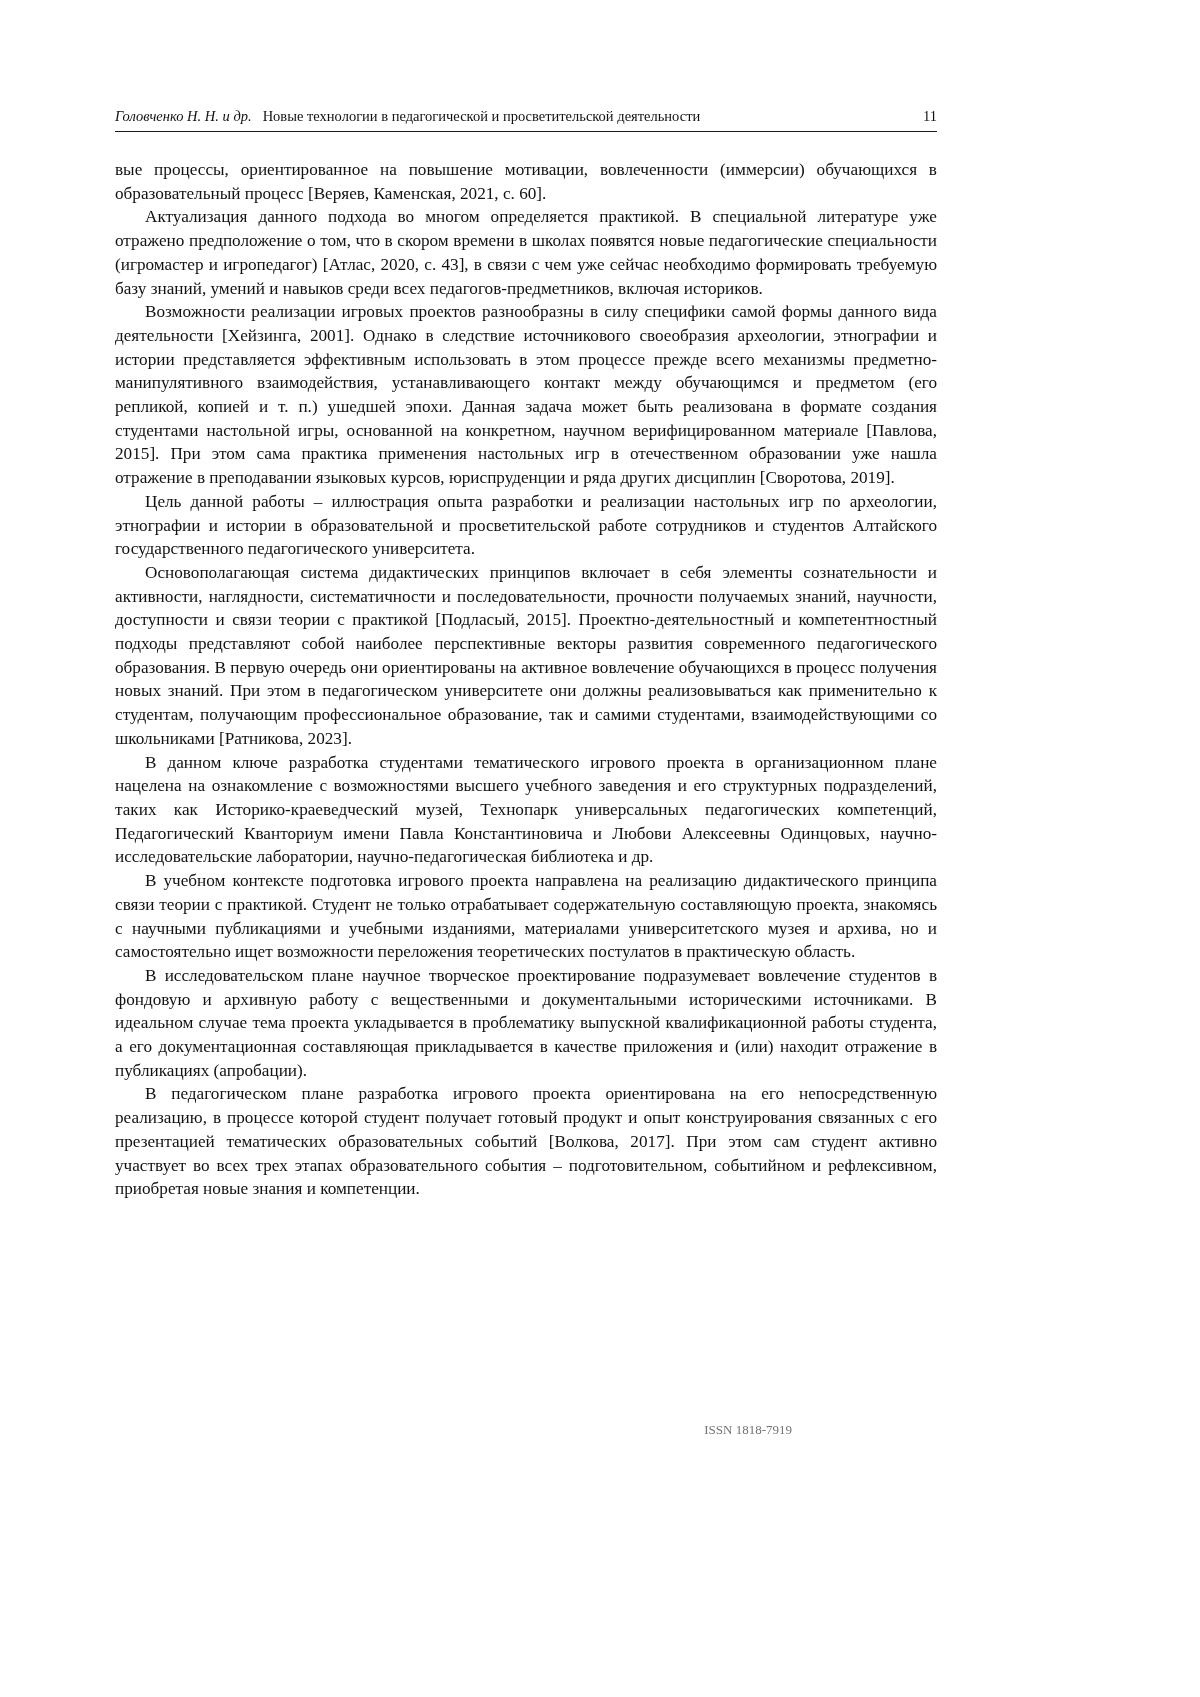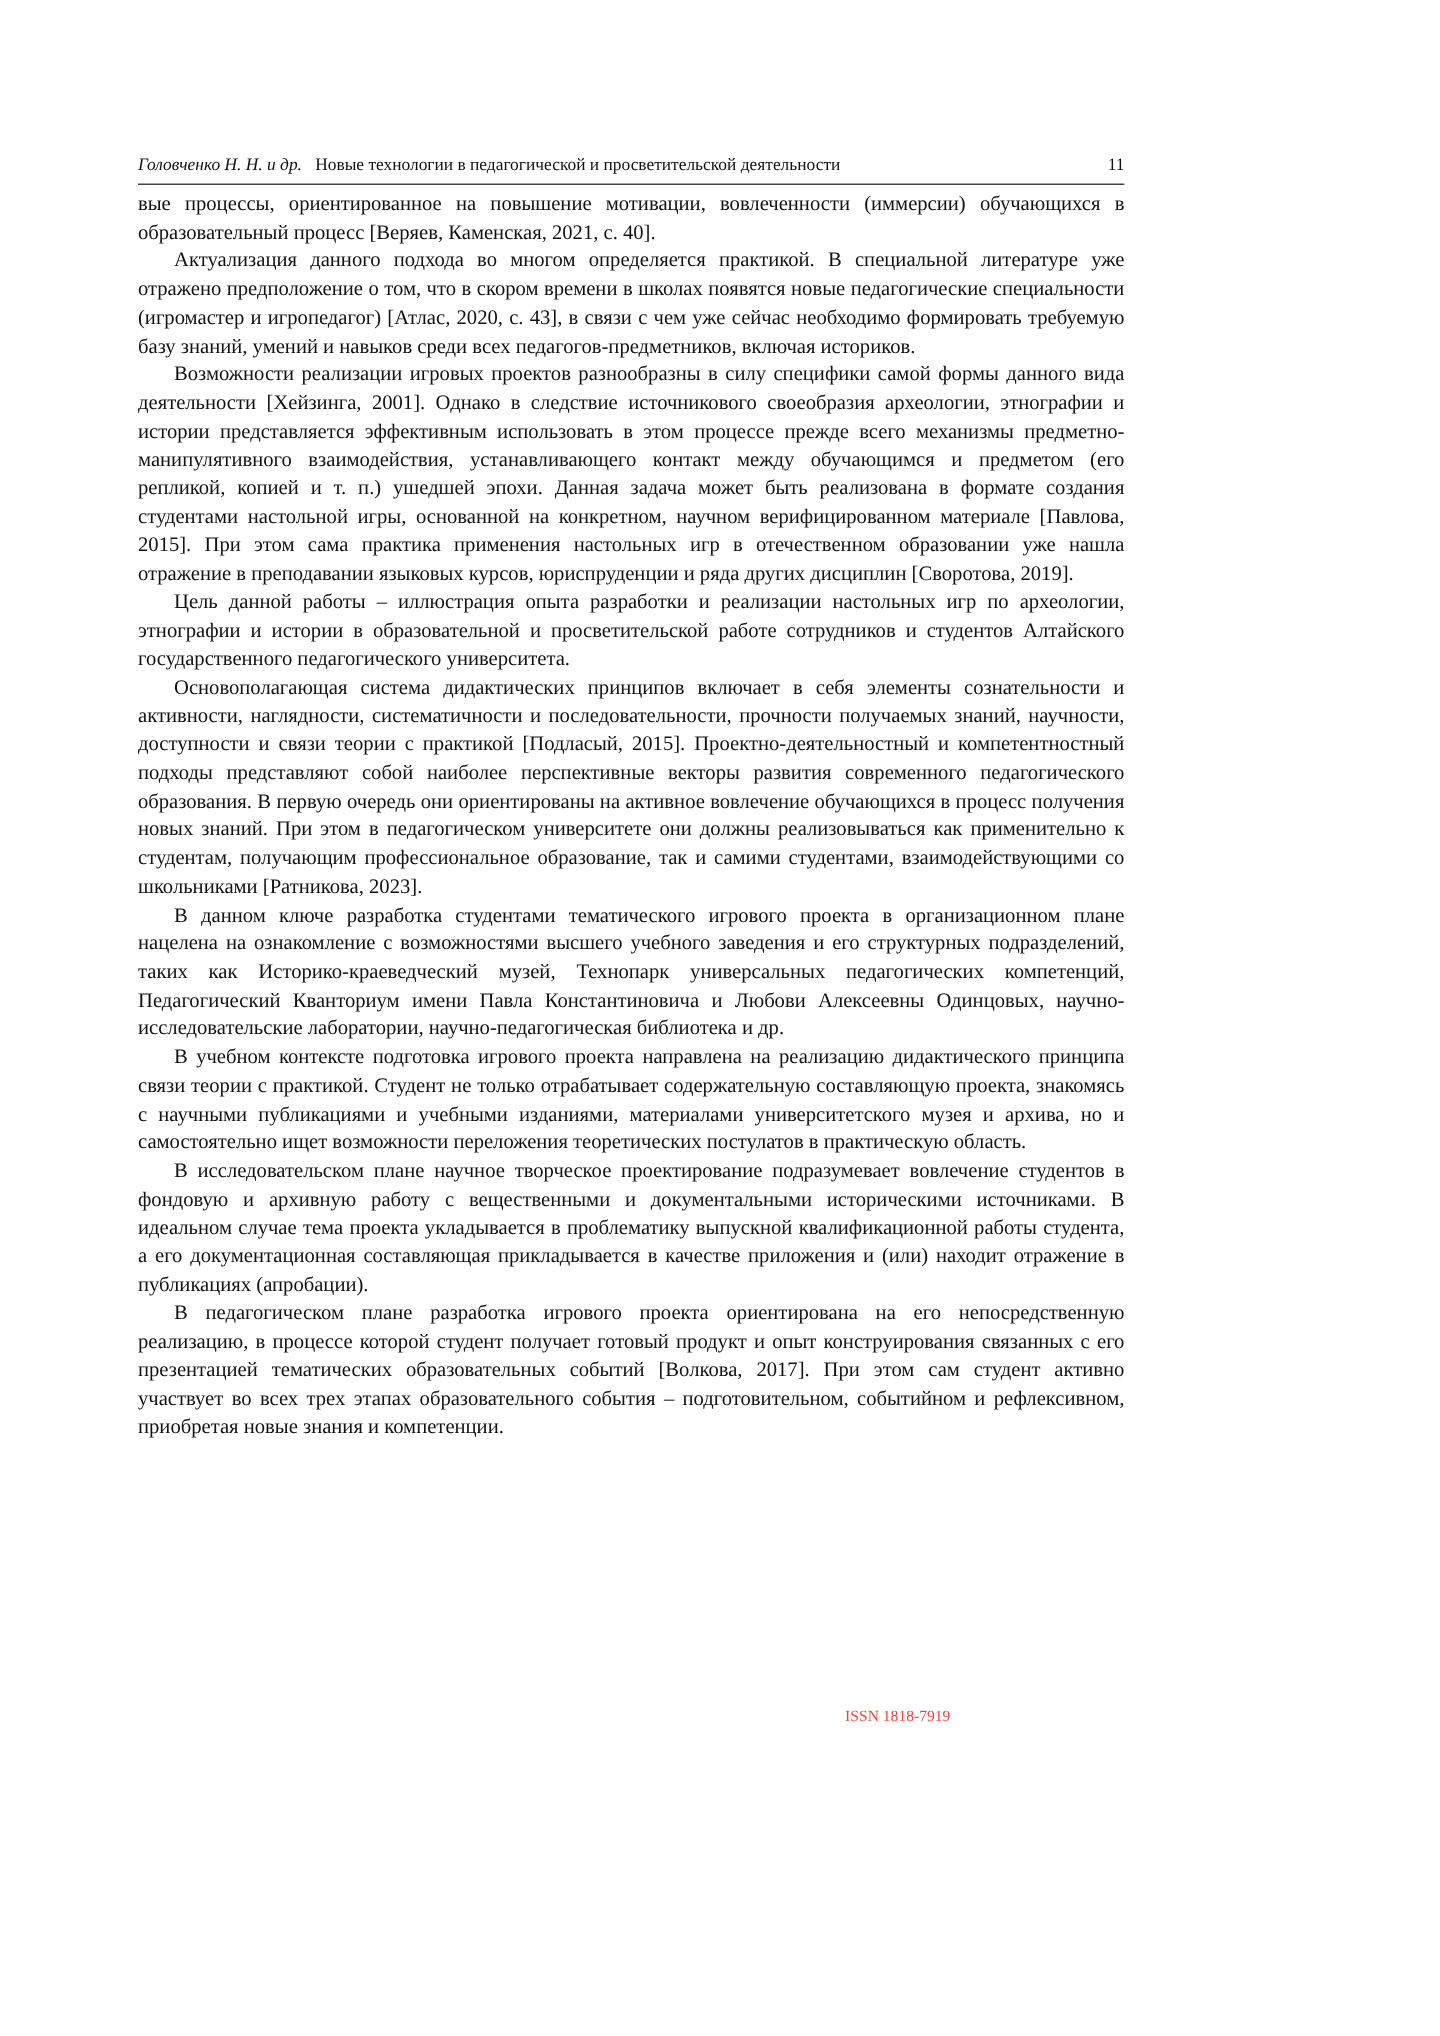--- a/index.html
+++ b/index.html
@@ -33,21 +33,20 @@
   .running-header .authors {
     font-style: italic;
   }
   .running-header .head-title {
     margin-left: 11px;
     font-family: Liberation Serif, serif;
   }
   .running-header .page-no {
     margin-left: auto;
     padding-left: 20px;
-    margin-top: 22px;
   }
   .article-body {
     position: absolute;
     left: 115px;
     right: 115px;
     top: 158px;
     font-size: 17.2px;
     line-height: 23.7px;
     text-align: justify;
     text-justify: inter-word;
@@ -62,42 +61,42 @@
   }
   .page-footer {
     position: absolute;
     left: 115px;
     right: 115px;
     top: 1420px;
     text-align: right;
     font-size: 13px;
     line-height: 20px;
     padding-right: 145px;
-    color: #ef4444;
+    color: #737373;
   }
   .page-footer .issn {
     display: block;
   }
   .page-footer .jr {
     display: block;
   }
 </style>
 </head>
 <body>
 
 <div class="page">
 
   <div class="running-header">
     <span class="authors">Головченко Н. Н. и др.</span>
     <span class="head-title">Новые технологии в педагогической и просветительской деятельности</span>
     <span class="page-no">11</span>
   </div>
 
   <div class="article-body">
-    <p class="no-indent">вые процессы, ориентированное на повышение мотивации, вовлеченности (иммерсии) обучающихся в образовательный процесс [Веряев, Каменская, 2021, с. 40].</p>
+    <p class="no-indent">вые процессы, ориентированное на повышение мотивации, вовлеченности (иммерсии) обучающихся в образовательный процесс [Веряев, Каменская, 2021, с. 60].</p>
     <p>Актуализация данного подхода во многом определяется практикой. В специальной литературе уже отражено предположение о том, что в скором времени в школах появятся новые педагогические специальности (игромастер и игропедагог) [Атлас, 2020, с. 43], в связи с чем уже сейчас необходимо формировать требуемую базу знаний, умений и навыков среди всех педагогов-предметников, включая историков.</p>
     <p>Возможности реализации игровых проектов разнообразны в силу специфики самой формы данного вида деятельности [Хейзинга, 2001]. Однако в следствие источникового своеобразия археологии, этнографии и истории представляется эффективным использовать в этом процессе прежде всего механизмы предметно-манипулятивного взаимодействия, устанавливающего контакт между обучающимся и предметом (его репликой, копией и т. п.) ушедшей эпохи. Данная задача может быть реализована в формате создания студентами настольной игры, основанной на конкретном, научном верифицированном материале [Павлова, 2015]. При этом сама практика применения настольных игр в отечественном образовании уже нашла отражение в преподавании языковых курсов, юриспруденции и ряда других дисциплин [Своротова, 2019].</p>
     <p>Цель данной работы – иллюстрация опыта разработки и реализации настольных игр по археологии, этнографии и истории в образовательной и просветительской работе сотрудников и студентов Алтайского государственного педагогического университета.</p>
     <p>Основополагающая система дидактических принципов включает в себя элементы сознательности и активности, наглядности, систематичности и последовательности, прочности получаемых знаний, научности, доступности и связи теории с практикой [Подласый, 2015]. Проектно-деятельностный и компетентностный подходы представляют собой наиболее перспективные векторы развития современного педагогического образования. В первую очередь они ориентированы на активное вовлечение обучающихся в процесс получения новых знаний. При этом в педагогическом университете они должны реализовываться как применительно к студентам, получающим профессиональное образование, так и самими студентами, взаимодействующими со школьниками [Ратникова, 2023].</p>
     <p>В данном ключе разработка студентами тематического игрового проекта в организационном плане нацелена на ознакомление с возможностями высшего учебного заведения и его структурных подразделений, таких как Историко-краеведческий музей, Технопарк универсальных педагогических компетенций, Педагогический Кванториум имени Павла Константиновича и Любови Алексеевны Одинцовых, научно-исследовательские лаборатории, научно-педагогическая библиотека и др.</p>
     <p>В учебном контексте подготовка игрового проекта направлена на реализацию дидактического принципа связи теории с практикой. Студент не только отрабатывает содержательную составляющую проекта, знакомясь с научными публикациями и учебными изданиями, материалами университетского музея и архива, но и самостоятельно ищет возможности переложения теоретических постулатов в практическую область.</p>
     <p>В исследовательском плане научное творческое проектирование подразумевает вовлечение студентов в фондовую и архивную работу с вещественными и документальными историческими источниками. В идеальном случае тема проекта укладывается в проблематику выпускной квалификационной работы студента, а его документационная составляющая прикладывается в качестве приложения и (или) находит отражение в публикациях (апробации).</p>
     <p>В педагогическом плане разработка игрового проекта ориентирована на его непосредственную реализацию, в процессе которой студент получает готовый продукт и опыт конструирования связанных с его презентацией тематических образовательных событий [Волкова, 2017]. При этом сам студент активно участвует во всех трех этапах образовательного события – подготовительном, событийном и рефлексивном, приобретая новые знания и компетенции.</p>
   </div>
 

